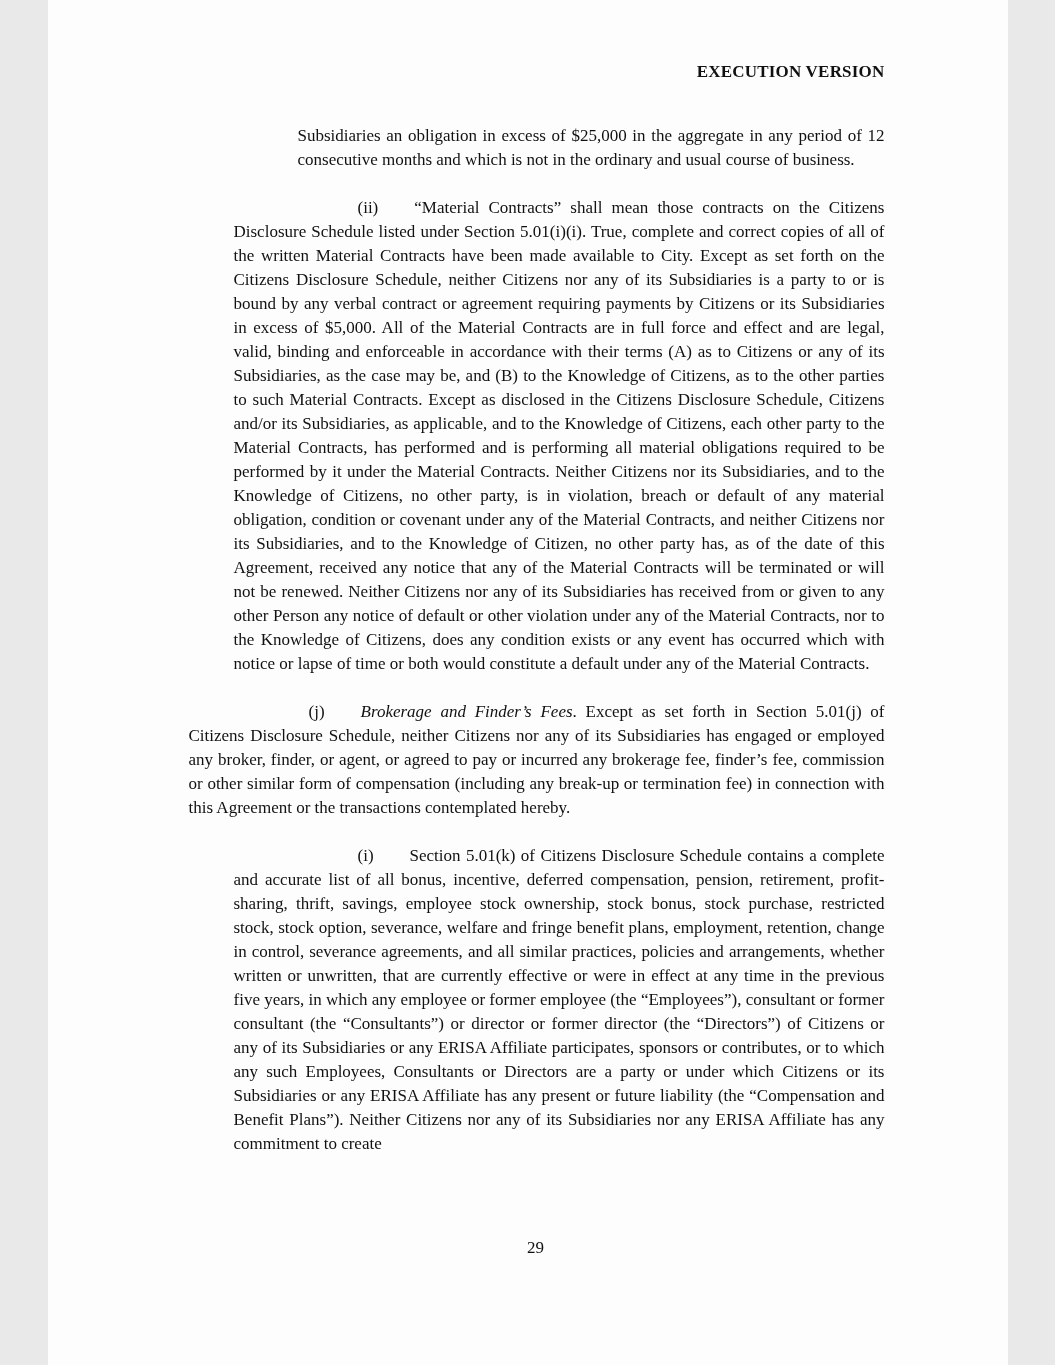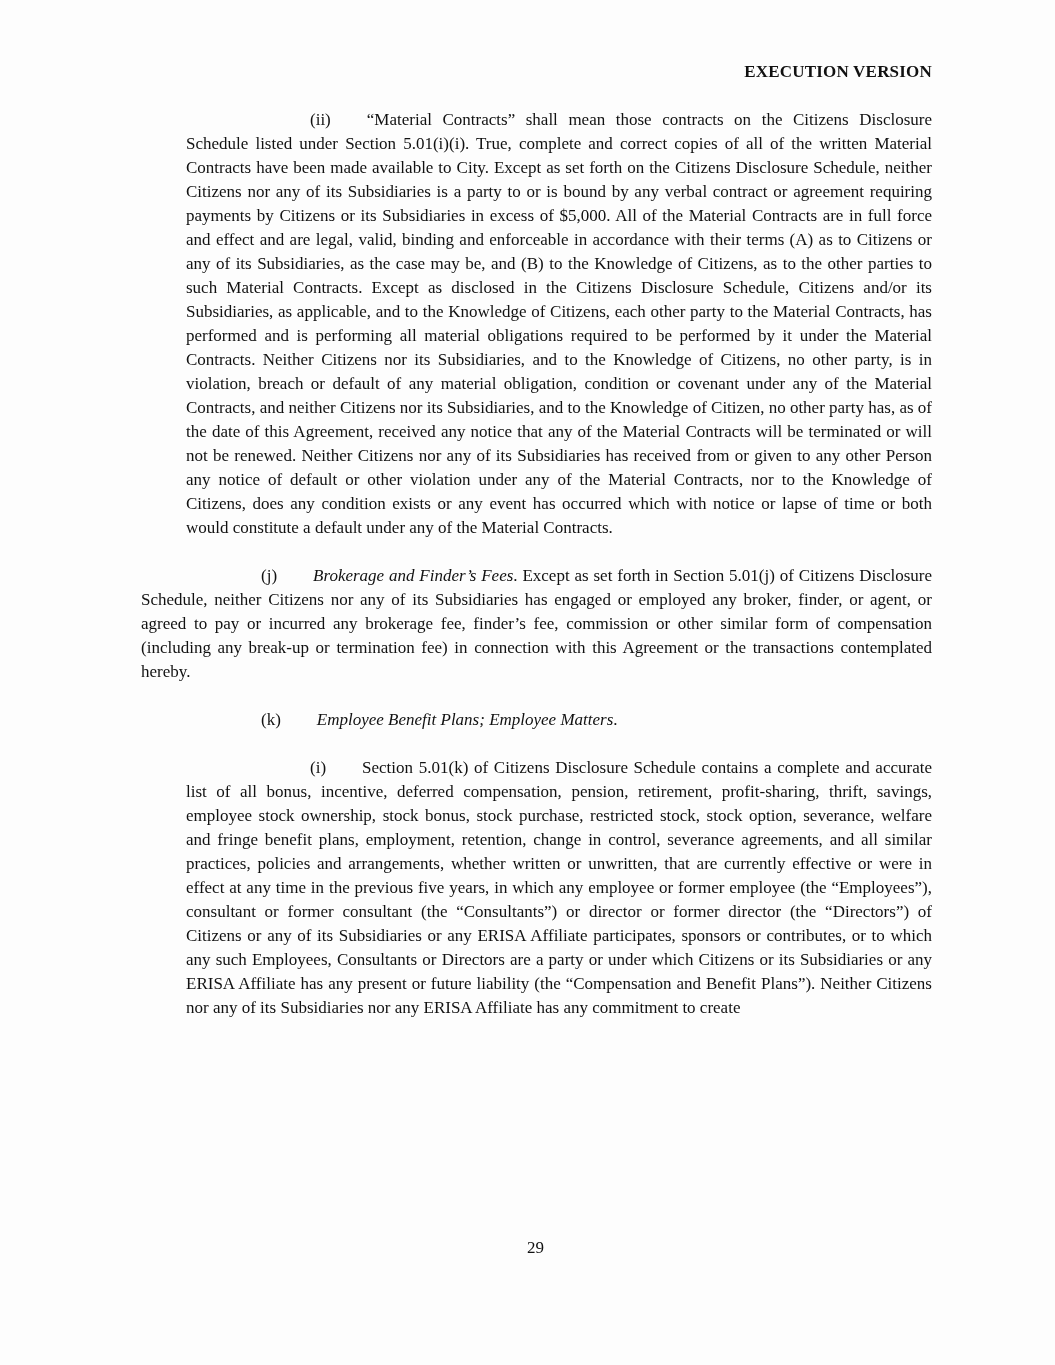--- a/index.html
+++ b/index.html
@@ -2,21 +2,21 @@
 <html><head>
 <meta charset="utf-8">
 <style>
   html, body {
     margin: 0;
     padding: 0;
     background: #e9e9e9;
   }
   .page {
     position: relative;
-    width: 1055px;
+    width: 960px;
     height: 1365px;
     margin: 0 auto;
     background: #fdfdfd;
     color: #111111;
     font-family: "Liberation Serif", "DejaVu Serif", serif;
     font-size: 17px;
     line-height: 24px;
     box-sizing: border-box;
     padding: 60px 123px 0 125px;
     overflow: hidden;
@@ -63,20 +63,20 @@
 </style>
 </head>
 <body>
 
 <div class="page">
   <div class="header">
     <span>EXECUTION VERSION</span>
   </div>
 
   <div id="doc-body">
+      <p class="para indent-block"><span class="run">Subsidiaries an obligation in excess of $25,000 in the aggregate in any period of 12 consecutive months and which is not in the ordinary and usual course of business.</span></p>
       <p class="para level2"><span class="run">(ii)</span><span class="tab"></span><span class="run">“</span><span class="run u">Material Contracts</span><span class="run">” shall mean those contracts on the Citizens Disclosure Schedule listed under </span><span class="run u">Section 5.01(i)(i)</span><span class="run">.  True, complete and correct copies of all of the written Material Contracts have been made available to City.  Except as set forth on the Citizens Disclosure Schedule, neither Citizens nor any of its Subsidiaries is a party to or is bound by any verbal contract or agreement requiring payments by Citizens or its Subsidiaries in excess of $5,000. All of the Material Contracts are in full force and effect and are legal, valid, binding and enforceable in accordance with their terms (A) as to Citizens or any of its Subsidiaries, as the case may be, and (B) to the Knowledge of Citizens, as to the other parties to such Material Contracts.  Except as disclosed in the Citizens Disclosure Schedule, Citizens and/or its Subsidiaries, as applicable, and to the Knowledge of Citizens, each other party to the Material Contracts, has performed and is performing all material obligations required to be performed by it under the Material Contracts.  Neither Citizens nor its Subsidiaries, and to the Knowledge of Citizens, no other party, is in violation, breach or default of any material obligation, condition or covenant under any of the Material Contracts, and neither Citizens nor its Subsidiaries, and to the Knowledge of Citizen, no other party has, as of the date of this Agreement, received any notice that any of the Material Contracts will be terminated or will not be renewed. Neither Citizens nor any of its Subsidiaries has received from or given to any other Person any notice of default or other violation under any of the Material Contracts, nor to the Knowledge of Citizens, does any condition exists or any event has occurred which with notice or lapse of time or both would constitute a default under any of the Material Contracts.</span></p>
       <p class="para level1"><span class="run">(j)</span><span class="tab"></span><span class="run u i">Brokerage and Finder’s Fees</span><span class="run">.  Except as set forth in </span><span class="run u">Section 5.01(j)</span><span class="run"> of Citizens Disclosure Schedule, neither Citizens nor any of its Subsidiaries has engaged or employed any broker, finder, or agent, or agreed to pay or incurred any brokerage fee, finder’s fee, commission or other similar form of compensation (including any break-up or termination fee) in connection with this Agreement or the transactions contemplated hereby.</span></p>
-      <p class="para level1"><span class="run">(k)</span><span class="tab"></span><span class="run u i">Employee Benefit Plans; Employee Matters</span><span class="run">.</span></p>
       <p class="para level2"><span class="run">(i)</span><span class="tab"></span><span class="run u">Section 5.01(k)</span><span class="run"> of Citizens Disclosure Schedule contains a complete and accurate list of all bonus, incentive, deferred compensation, pension, retirement, profit-sharing, thrift, savings, employee stock ownership, stock bonus, stock purchase, restricted stock, stock option, severance, welfare and fringe benefit plans, employment, retention, change in control, severance agreements, and all similar practices, policies and arrangements, whether written or unwritten, that are currently effective or were in effect at any time in the previous five years, in which any employee or former employee (the “</span><span class="run u">Employees</span><span class="run">”), consultant or former consultant (the “</span><span class="run u">Consultants</span><span class="run">”) or director or former director (the “</span><span class="run u">Directors</span><span class="run">”) of Citizens or any of its Subsidiaries or any ERISA Affiliate participates, sponsors or contributes, or to which any such Employees, Consultants or Directors are a party or under which Citizens or its Subsidiaries or any ERISA Affiliate has any present or future liability (the “</span><span class="run u">Compensation and Benefit Plans</span><span class="run">”).  Neither Citizens nor any of its Subsidiaries nor any ERISA Affiliate has any commitment to create</span></p>
     </div>
 
   <div class="page-number">29</div>
 </div>
 
 </body></html>

